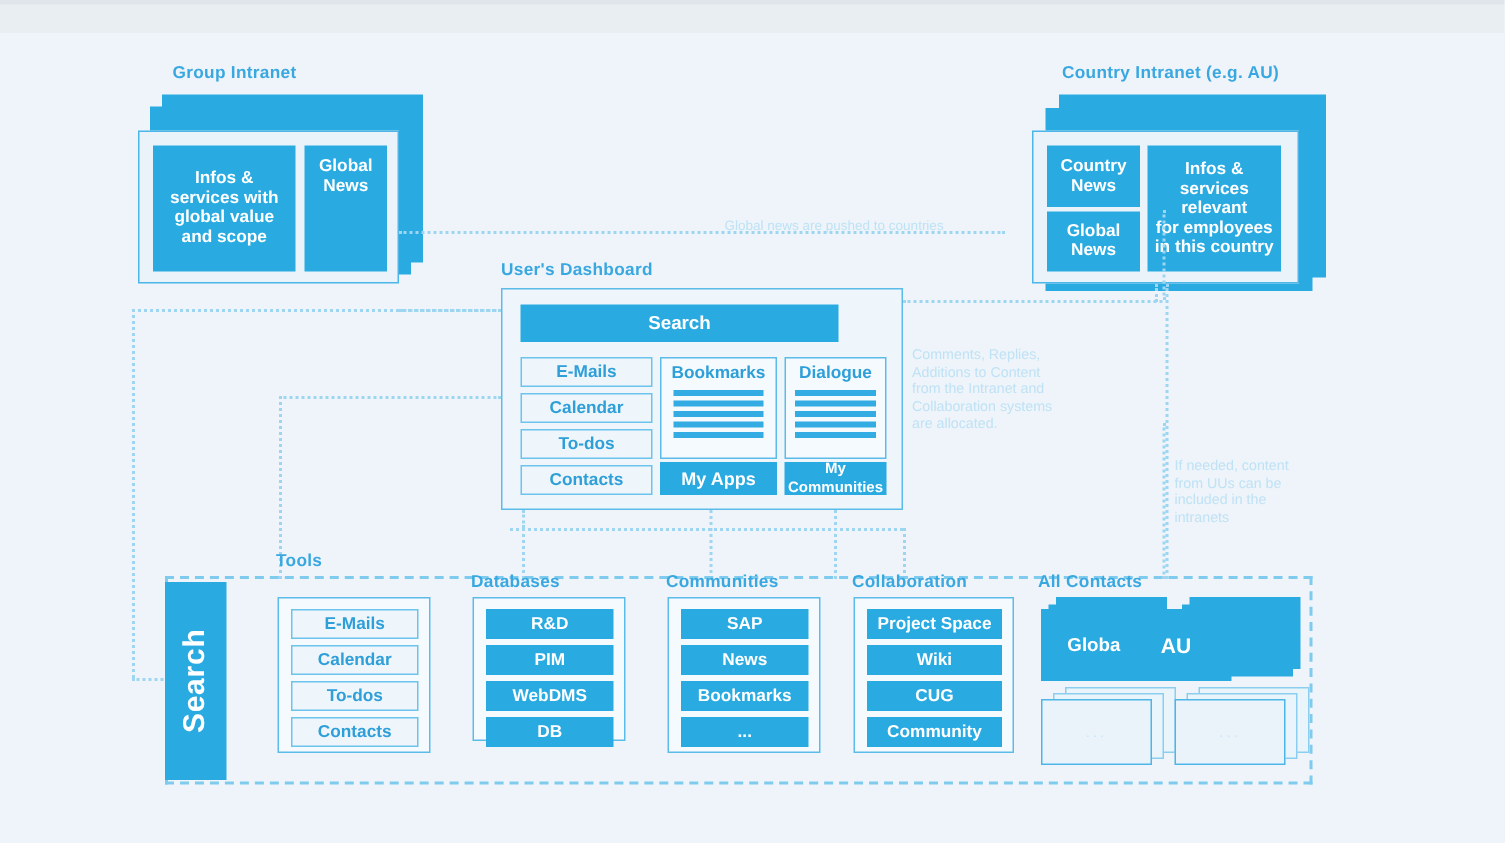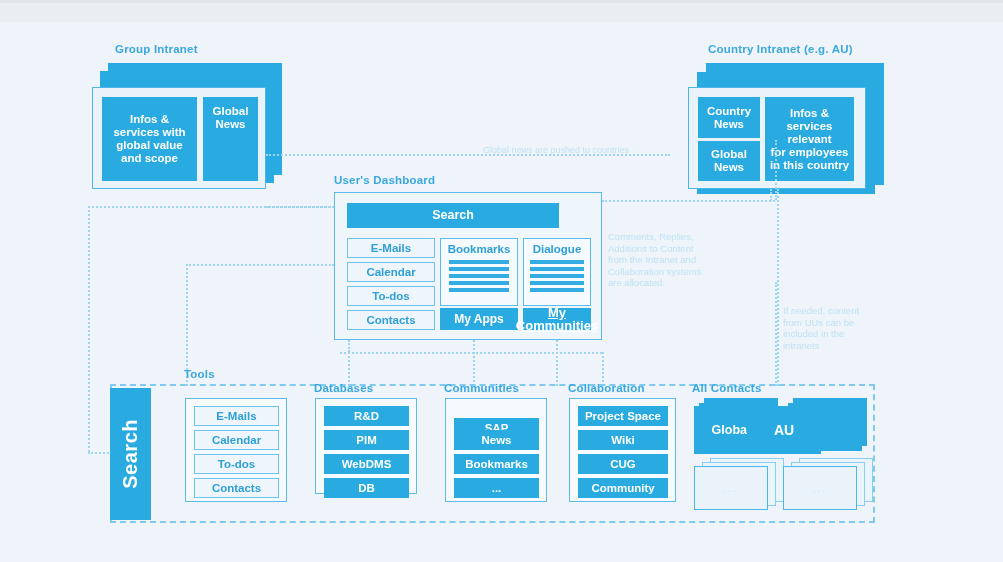--- a/index.html
+++ b/index.html
@@ -132,21 +132,21 @@
     <div class="whitepanel" style="left:188px;top:45px;width:68px;height:68px;">
       <div style="text-align:center;color:#2f9fd8;font-size:11.5px;font-weight:bold;padding-top:4px;">Dialogue</div>
       <div class="lines" style="top:21px;padding:0 6px;">
         <i></i>
           <i></i>
           <i></i>
           <i></i>
           <i></i>
       </div>
     </div>
-    <div class="solidblue" style="left:188px;top:115px;width:68px;height:22px;font-size:13px;text-decoration:underline;">My Communities</div>
+    <div class="solidblue" style="left:188px;top:115px;width:68px;height:22px;font-size:10px;">My Communities</div>
   </div>
 
   <div class="dotH" style="left:266px;top:154px;width:404px;"></div>
   <div class="dotH" style="left:266px;top:206px;width:68px;"></div>
   <div class="noteSm" style="left:483px;top:145px;">Global news are pushed to countries</div>
 
   <div class="dotH" style="left:88px;top:206px;width:246px;"></div>
   <div class="dotV" style="left:88px;top:206px;height:246px;"></div>
   <div class="dotH" style="left:88px;top:452px;width:24px;"></div>
 
@@ -194,21 +194,21 @@
   <div class="caption" style="left:314px;top:382px;">Databases</div>
   <div class="whitepanel" style="left:315px;top:398px;width:102px;height:96px;">
     <div class="solidblue" style="left:8px;top:7px;width:85px;height:20px;">R&amp;D</div>
     <div class="solidblue" style="left:8px;top:31px;width:85px;height:20px;">PIM</div>
     <div class="solidblue" style="left:8px;top:55px;width:85px;height:20px;">WebDMS</div>
     <div class="solidblue" style="left:8px;top:79px;width:85px;height:20px;">DB</div>
   </div>
 
   <div class="caption" style="left:444px;top:382px;">Communities</div>
   <div class="whitepanel" style="left:445px;top:398px;width:102px;height:104px;">
-    <div class="solidblue" style="left:8px;top:19px;width:85px;height:20px;text-align:center;">SAP</div>
+    <div class="solidblue" style="left:8px;top:7px;width:85px;height:20px;text-align:center;">SAP</div>
     <div class="solidblue" style="left:8px;top:31px;width:85px;height:20px;">News</div>
     <div class="solidblue" style="left:8px;top:55px;width:85px;height:20px;">Bookmarks</div>
     <div class="solidblue" style="left:8px;top:79px;width:85px;height:20px;">...</div>
   </div>
 
   <div class="caption" style="left:568px;top:382px;">Collaboration</div>
   <div class="whitepanel" style="left:569px;top:398px;width:107px;height:104px;">
     <div class="solidblue" style="left:8px;top:7px;width:90px;height:20px;">Project Space</div>
     <div class="solidblue" style="left:8px;top:31px;width:90px;height:20px;">Wiki</div>
     <div class="solidblue" style="left:8px;top:55px;width:90px;height:20px;">CUG</div>

